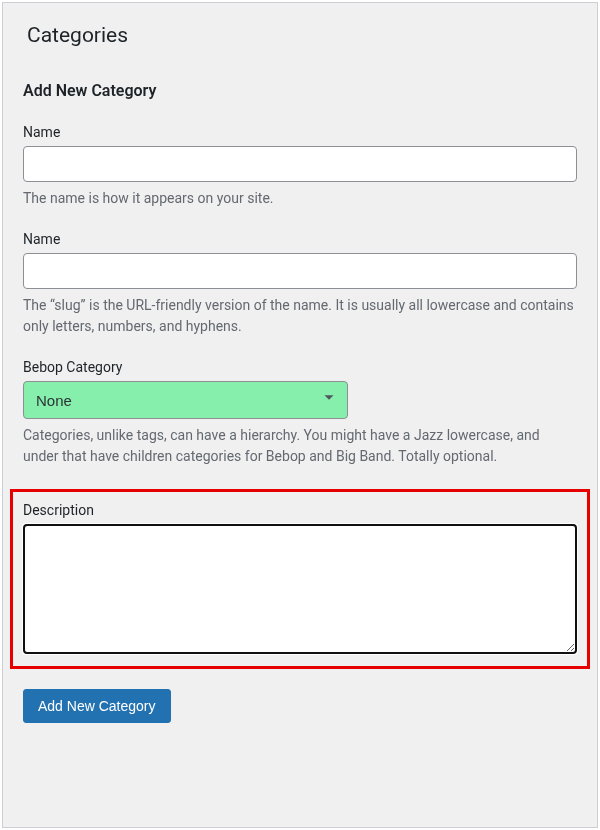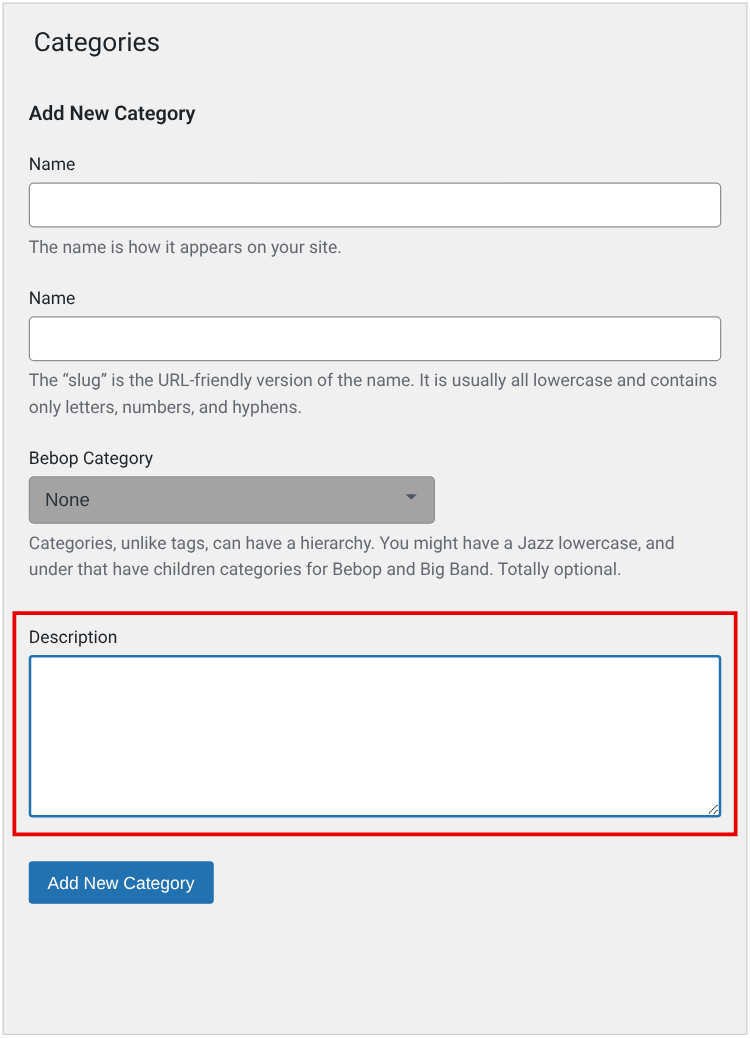--- a/index.html
+++ b/index.html
@@ -59,21 +59,21 @@
       position: relative;
       width: 325px;
     }
     .select-input {
       width: 100%;
       height: 38px;
       padding: 6px 34px 6px 12px;
       border: 1px solid #8c8f94;
       border-radius: 4px;
       font-size: 15px;
-      background: #a3a3a3;
+      background: #86efac;
       color: #2c3338;
       appearance: none;
       -webkit-appearance: none;
       cursor: pointer;
     }
     .select-chevron {
       position: absolute;
       right: 10px;
       top: 50%;
       transform: translateY(-50%);

